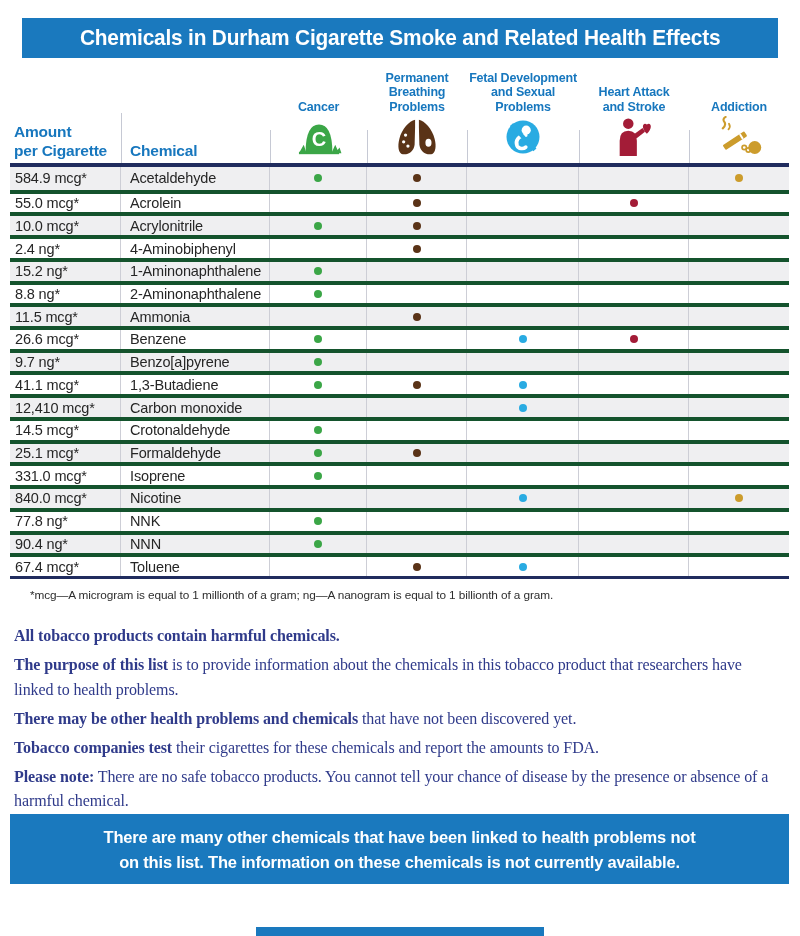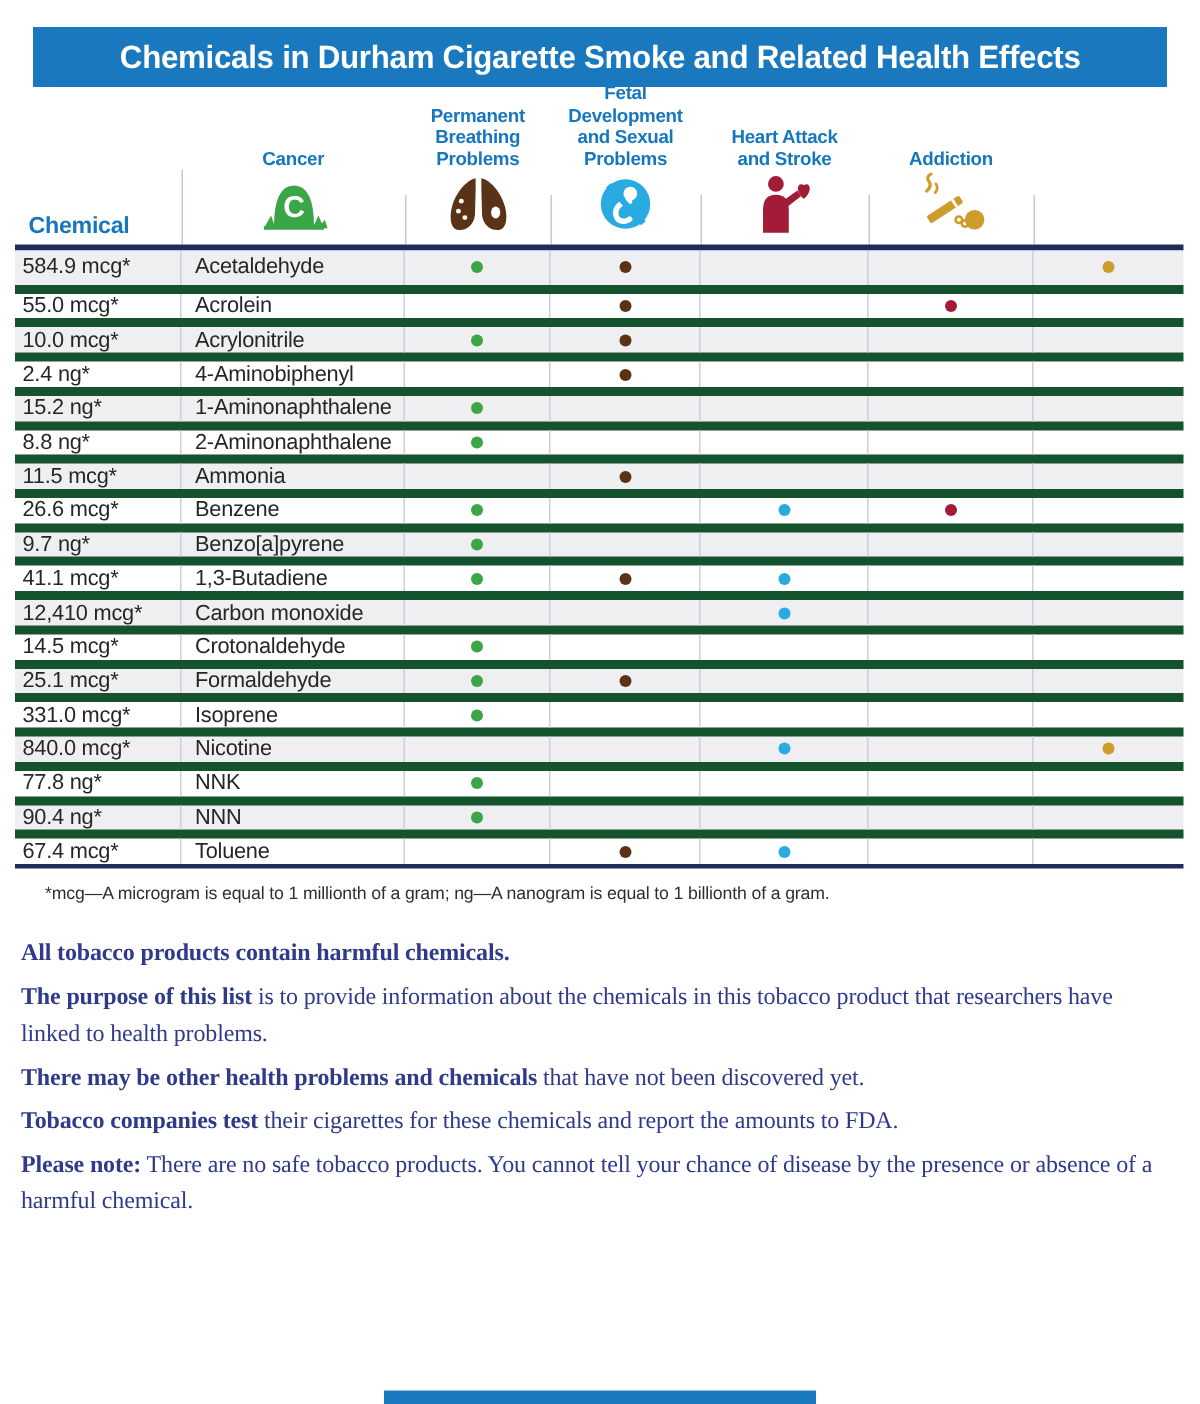--- a/index.html
+++ b/index.html
@@ -20,21 +20,21 @@
   .amt-head{align-self:end;padding-left:4px;padding-bottom:3px;color:var(--column-header-blue,#1777BE);font-weight:bold;font-size:15.5px;line-height:19px;letter-spacing:-.2px;}
   .chem-head{align-self:end;padding-left:9px;padding-bottom:3px;color:var(--column-header-blue,#1777BE);font-weight:bold;font-size:15.5px;line-height:19px;letter-spacing:-.2px;}
   .vline{position:absolute;width:1px;background:#c6c9d4;}
 
   .navy-top{position:absolute;left:10px;top:163px;width:779px;height:4px;background:var(--navy-border,#202C5E);}
   .navy-bottom{position:absolute;left:10px;top:576px;width:779px;height:3px;background:var(--navy-border,#202C5E);}
 
   .rows{position:absolute;left:10px;top:167px;width:779px;}
   .row{height:22.72px;box-sizing:border-box;text-align:center;}
   .row:nth-child(odd){background:var(--row-stripe-gray,#EFEFF1);}
-  .row:not(:first-child){border-top:6px solid #14532d;}
+  .row:not(:first-child){border-top:4px solid #14532d;}
   .cell{box-sizing:border-box;border-right:1px solid #cdced6;display:flex;align-items:center;
         font-size:14.5px;color:#262626;letter-spacing:-.15px;overflow:hidden;white-space:nowrap;}
   .cell:last-child{border-right:none;}
   .cell.amount{padding-left:5px;}
   .cell.chemical{padding-left:9px;}
   .cell.effect{justify-content:center;}
   .dot{width:8px;height:8px;border-radius:50%;}
   .dot.cancer{background:var(--cancer-green,#3BA647);}
   .dot.breathing{background:var(--breathing-brown,#5A3317);}
   .dot.fetal{background:var(--fetal-blue,#29ABE2);}
@@ -68,20 +68,24 @@
 </head>
 <body>
 
 <div class="page">
 
   <div class="title-banner">
     <span>Chemicals in Durham Cigarette Smoke and Related Health Effects</span>
   </div>
 
   <div class="thead tbl-grid">
+    <div class="amt-head">
+      <div>Amount</div>
+      <div>per Cigarette</div>
+    </div>
     <div class="chem-head">
       <div>Chemical</div>
     </div>
 
     <div class="eff-head">
       <div class="eff-label">
         <div>Cancer</div>
       </div>
       <span class="eff-icon icon-cancer">
         <svg width="46" height="42" viewBox="0 0 48 44">
@@ -397,16 +401,20 @@
   <div class="footnote">*mcg—A microgram is equal to 1 millionth of a gram; ng—A nanogram is equal to 1 billionth of a gram.</div>
 
   <div class="paras">
     <p><span class="lead">All tobacco products contain harmful chemicals.</span><span></span></p>
     <p><span class="lead">The purpose of this list</span><span> is to provide information about the chemicals in this tobacco product that researchers have linked to health problems.</span></p>
     <p><span class="lead">There may be other health problems and chemicals</span><span> that have not been discovered yet.</span></p>
     <p><span class="lead">Tobacco companies test</span><span> their cigarettes for these chemicals and report the amounts to FDA.</span></p>
     <p><span class="lead">Please note:</span><span> There are no safe tobacco products. You cannot tell your chance of disease by the presence or absence of a harmful chemical.</span></p>
   </div>
 
+  <div class="notice">
+    <div>There are many other chemicals that have been linked to health problems not</div>
+    <div>on this list. The information on these chemicals is not currently available.</div>
+  </div>
 
 
   <div class="bottom-bar"></div>
 </div>
 
 </body></html>

